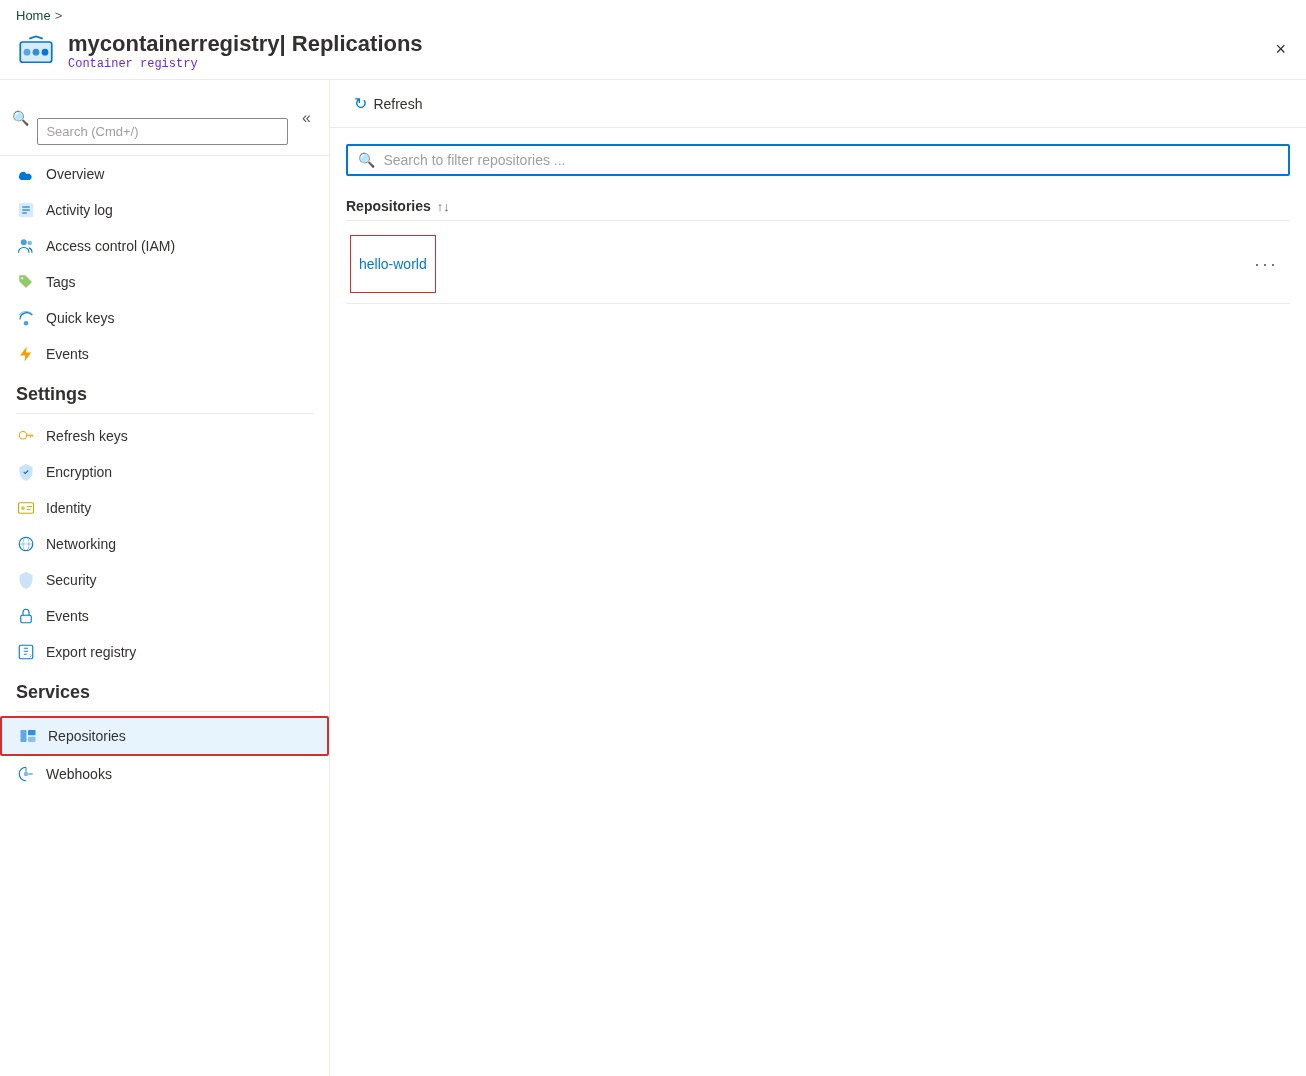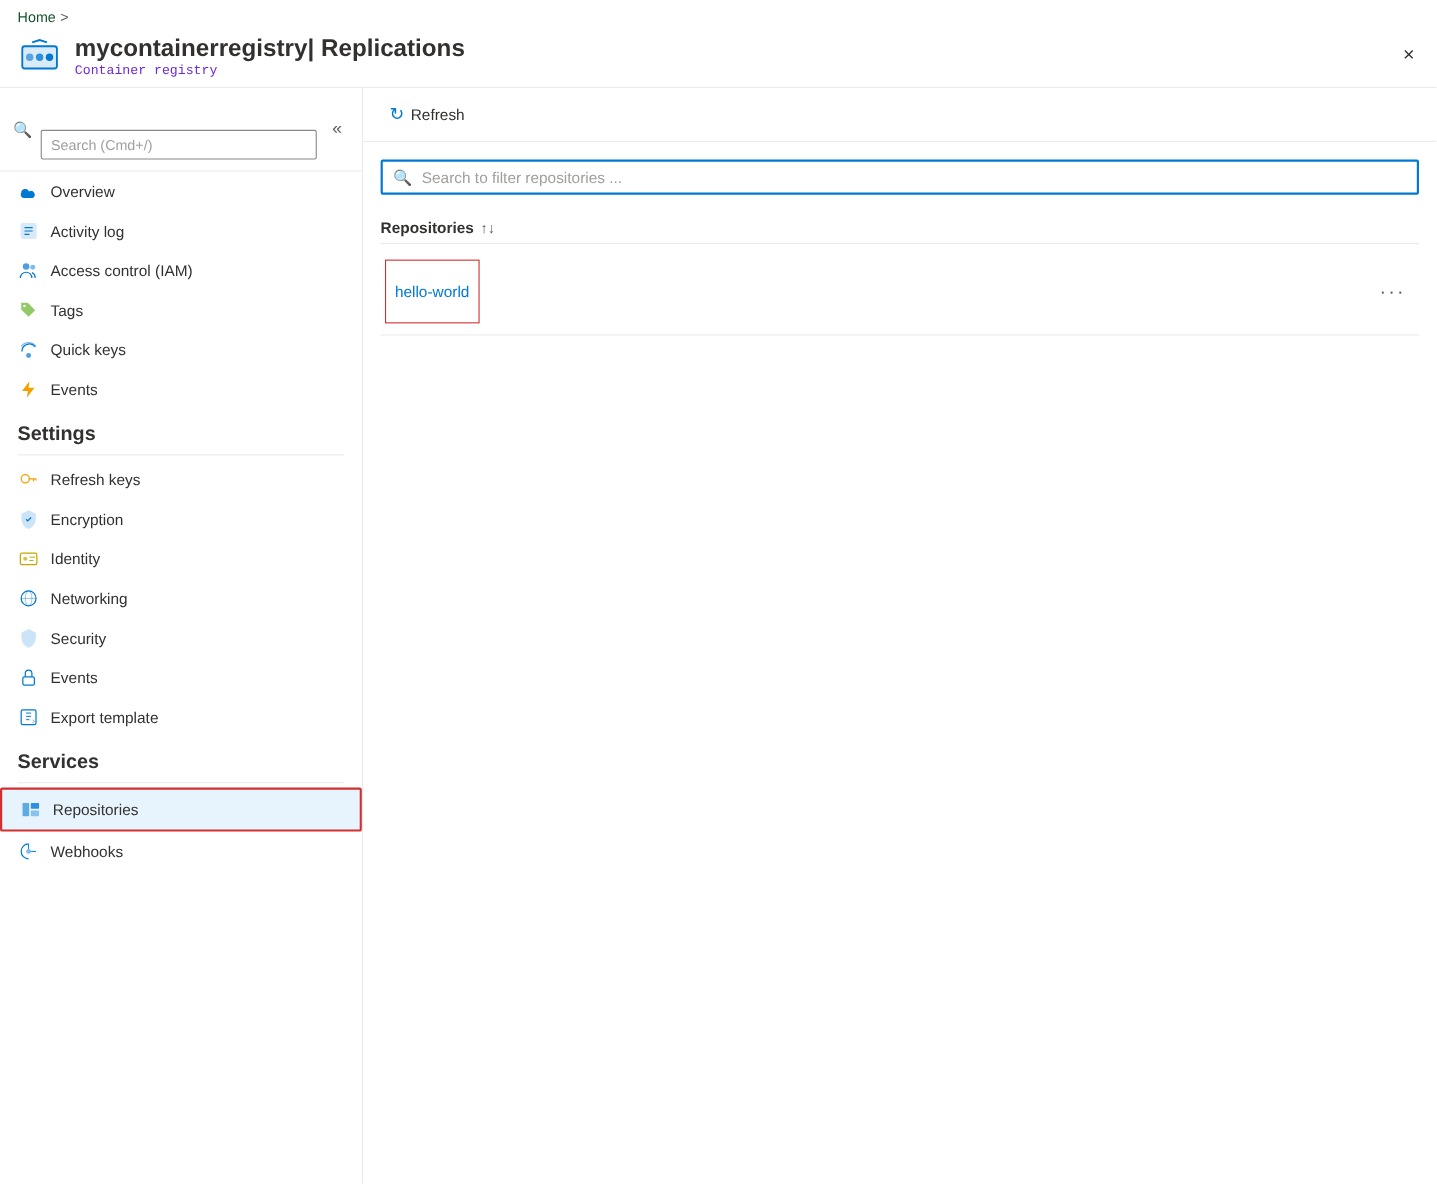--- a/index.html
+++ b/index.html
@@ -214,21 +214,21 @@
     </div>
 
     <div class="nav-item">
       <span class="nav-icon">
         <svg width="18" height="18" viewBox="0 0 24 24" fill="none">
             <rect x="3" y="3" width="18" height="18" rx="2" fill="none" stroke="#0078d4" stroke-width="1.5"></rect>
             <path d="M9 7h6M9 11h6M9 15h4" stroke="#0078d4" stroke-width="1.2"></path>
             <path d="M17 15l2 2-2 2" stroke="#0078d4" stroke-width="1.2" fill="none" opacity="0.6"></path>
           </svg>
       </span>
-      <span>Export template</span>
+      <span>Export registry</span>
     </div>
 
     <div class="section-header">Services</div>
     <div class="section-divider"></div>
 
     <div class="nav-item selected-nav-item" style="border: 2px solid #d32f2f; border-radius:2px; background:#e8f4fd;">
       <span class="nav-icon">
         <svg width="18" height="18" viewBox="0 0 24 24" fill="none">
             <rect x="2" y="4" width="8" height="16" rx="1" fill="#0078d4" opacity="0.6"></rect>
             <rect x="12" y="4" width="10" height="7" rx="1" fill="#0078d4" opacity="0.8"></rect>

